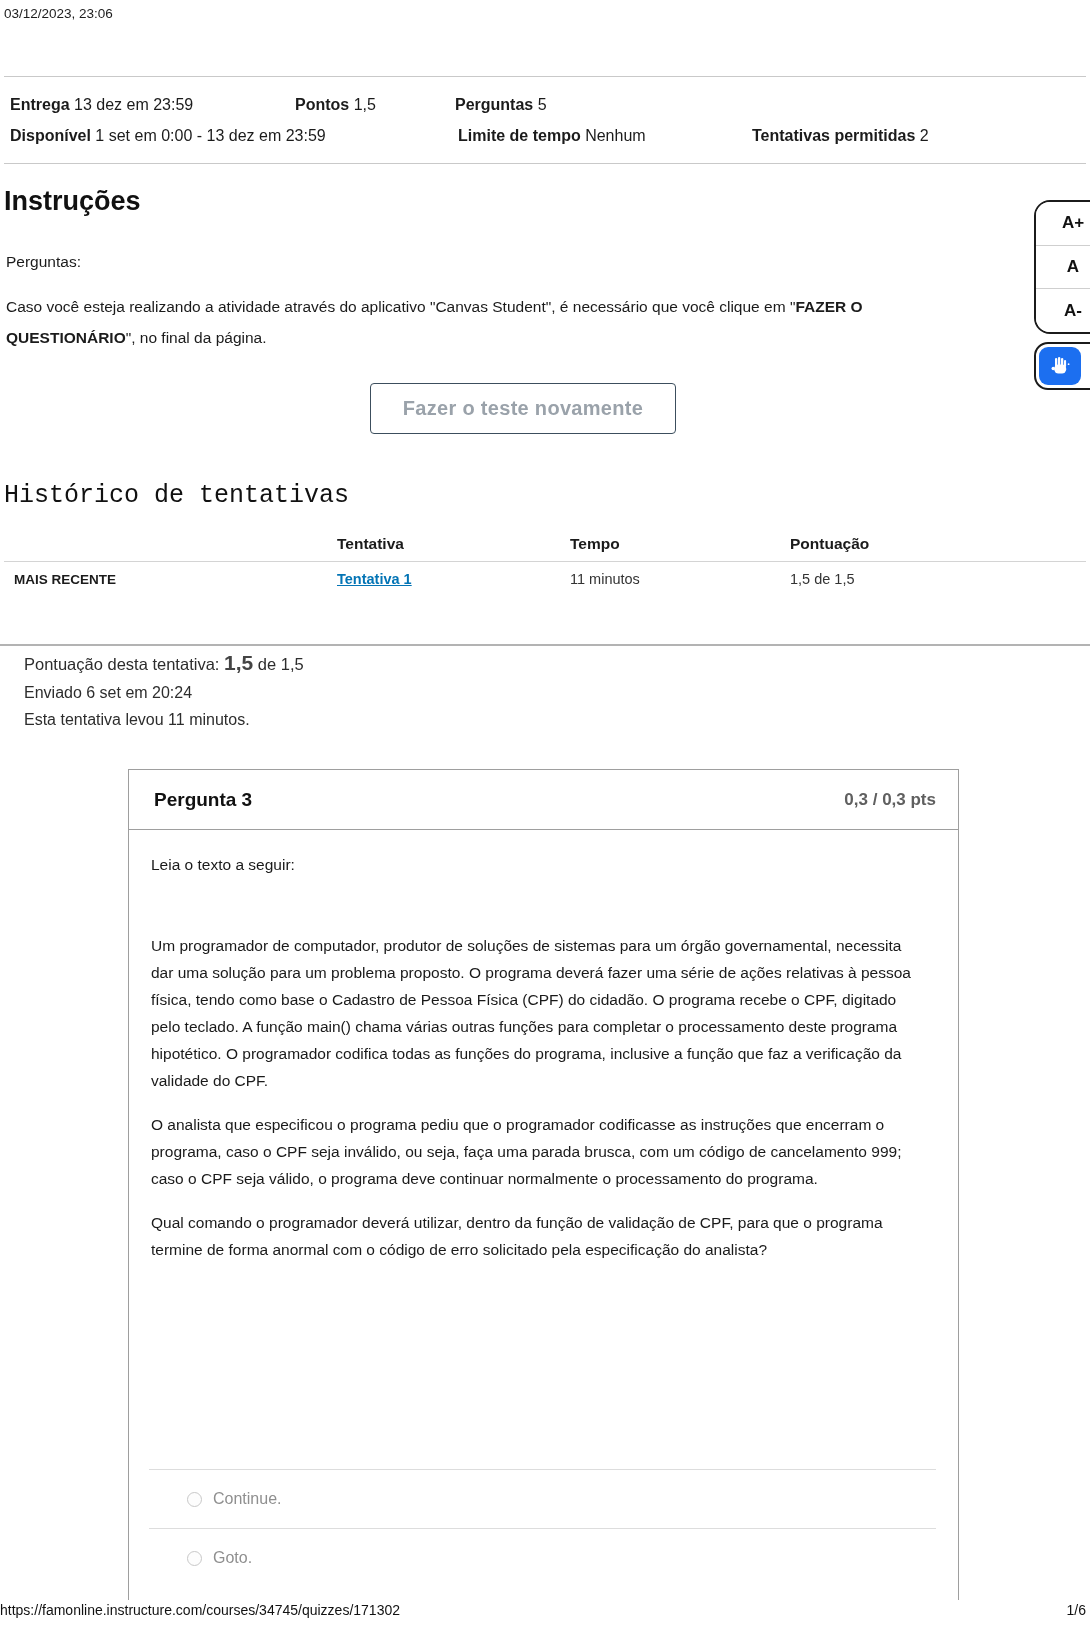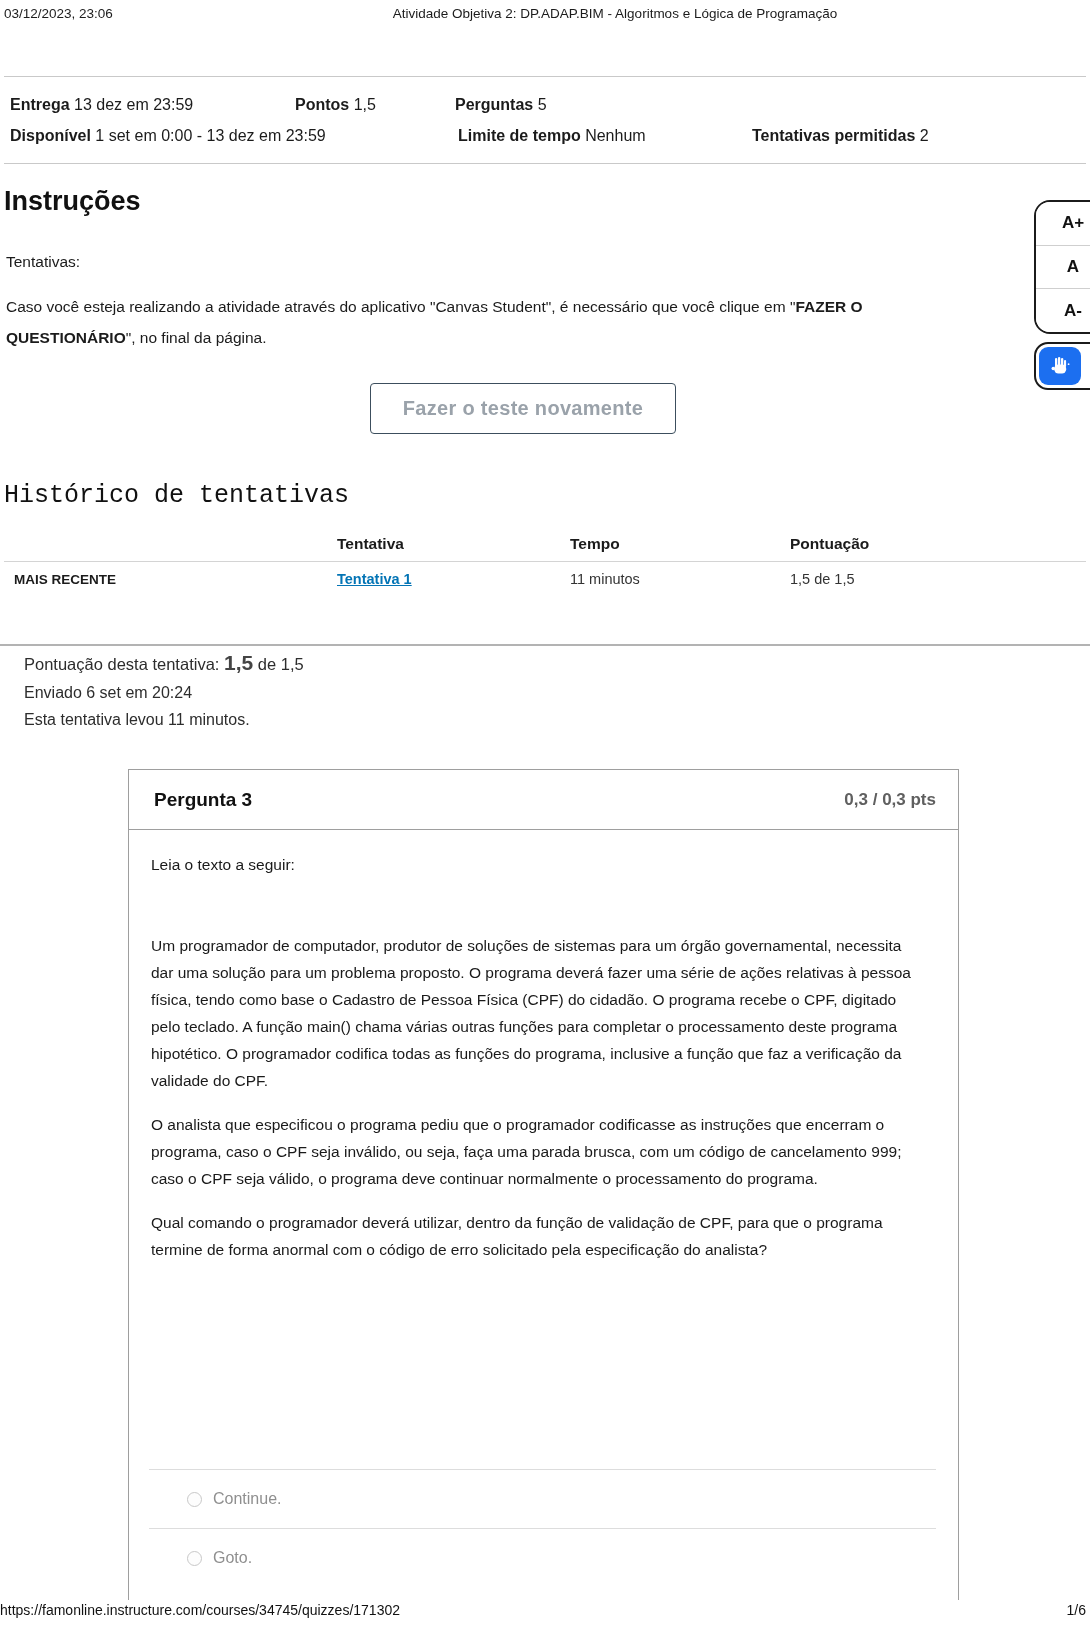--- a/index.html
+++ b/index.html
@@ -120,21 +120,20 @@
   
   .footer-url { left:0; top:1602px; font-size:14px; color:#111; }
   .footer-page { right:4px; top:1602px; font-size:14px; color:#111; }
 </style>
 </head>
 <body>
 
 <div id="page">
 
   <div class="abs print-date">03/12/2023, 23:06</div>
-  <div class="abs print-doctitle">Atividade Objetiva 2: DP.ADAP.BIM - Algoritmos e Lógica de Programação</div>
 
   <div class="abs hr hr1"></div>
 
   <div class="abs meta m-entrega">
     <span class="lbl">Entrega</span>
     <span>13 dez em 23:59</span>
   </div>
   <div class="abs meta m-pontos">
     <span class="lbl">Pontos</span>
     <span>1,5</span>
@@ -151,21 +150,21 @@
     <span class="lbl">Limite de tempo</span>
     <span>Nenhum</span>
   </div>
   <div class="abs meta m-tentativas">
     <span class="lbl">Tentativas permitidas</span>
     <span>2</span>
   </div>
   <div class="abs hr hr2"></div>
 
   <h2 class="abs instr-heading">Instruções</h2>
-  <div class="abs instr-important">Tentativas:</div>
+  <div class="abs instr-important">Perguntas:</div>
   <p class="abs instr-note"><span>Caso você esteja realizando a atividade através do aplicativo "Canvas Student", é necessário que você clique em "</span><b>FAZER O QUESTIONÁRIO</b><span>", no final da página.</span></p>
 
   <div class="abs font-widget">
     <button class="fw-btn">A+</button>
     <button class="fw-btn">A</button>
     <button class="fw-btn">A-</button>
   </div>
   <div class="abs hand-widget">
     <div class="hand-inner">
       <svg width="24" height="24" viewBox="0 0 24 24" aria-hidden="true">

